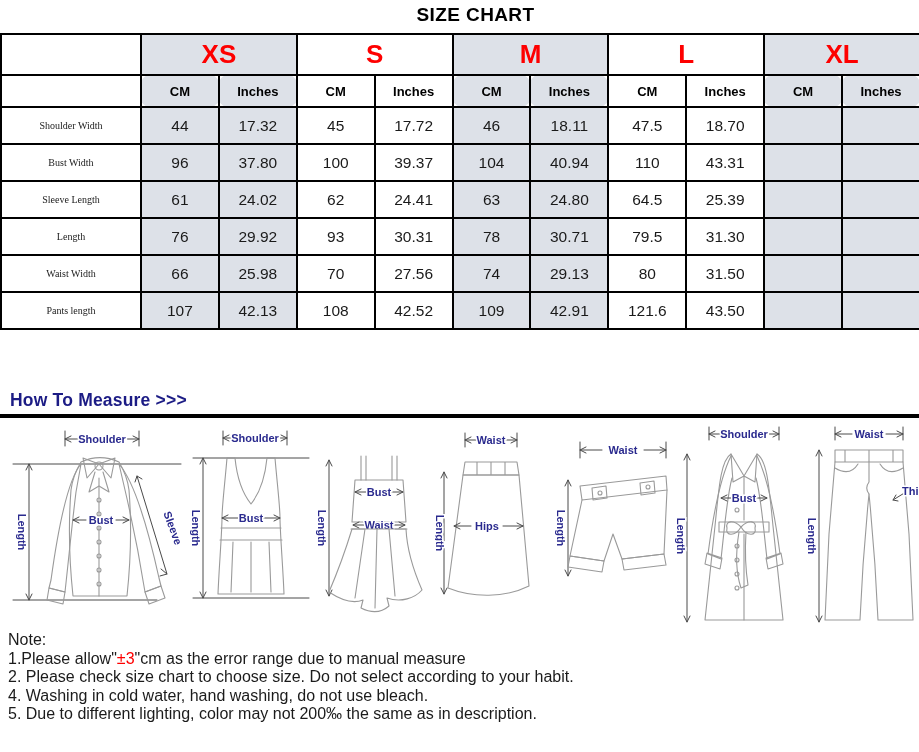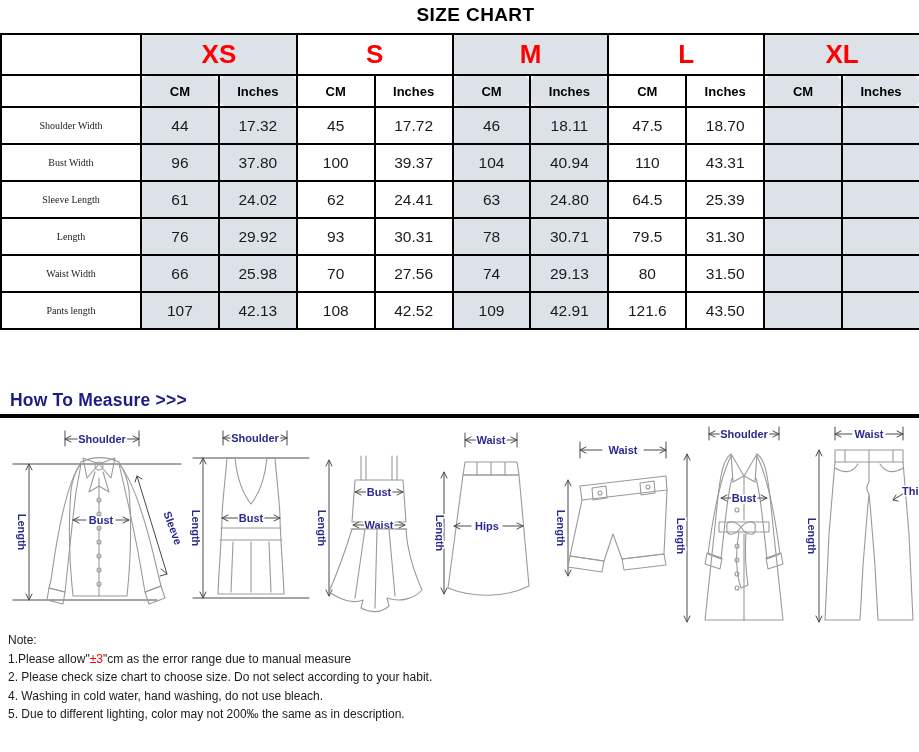--- a/index.html
+++ b/index.html
@@ -25,21 +25,21 @@
     color:var(--heading_navy,#1c1c85);letter-spacing:.2px;}
   .divider{position:absolute;top:414px;left:0;width:919px;height:4px;background:#000;}
   .diagrams{position:absolute;top:426px;left:9px;width:748px;height:204px;display:flex;align-items:flex-end;}
   .diagrams svg{display:block;flex:0 0 auto;}
   .g{fill:none;stroke:#9a9a9a;stroke-width:1.1;stroke-linejoin:round;stroke-linecap:round;}
   .a{fill:none;stroke:#4a4a4a;stroke-width:1;stroke-linejoin:round;stroke-linecap:round;}
   .lb{fill:var(--diagram_label,#2a2a8e);font-size:11px;font-weight:700;
     font-family:"Liberation Sans",sans-serif;text-anchor:middle;
     paint-order:stroke;stroke:#fff;stroke-width:3px;}
   
-  .notes{position:absolute;top:631px;left:8px;width:905px;font-size:12px;line-height:18.6px;color:#1b1b1b;}
+  .notes{position:absolute;top:631px;left:8px;width:905px;font-size:16px;line-height:18.6px;color:#1b1b1b;}
   .red{color:var(--note_highlight,#fe0000);}
 </style>
 </head>
 <body>
 
 <div class="page-title">SIZE CHART</div>
 
 <table class="size-chart">
   <colgroup>
     <col style="width:140px">

